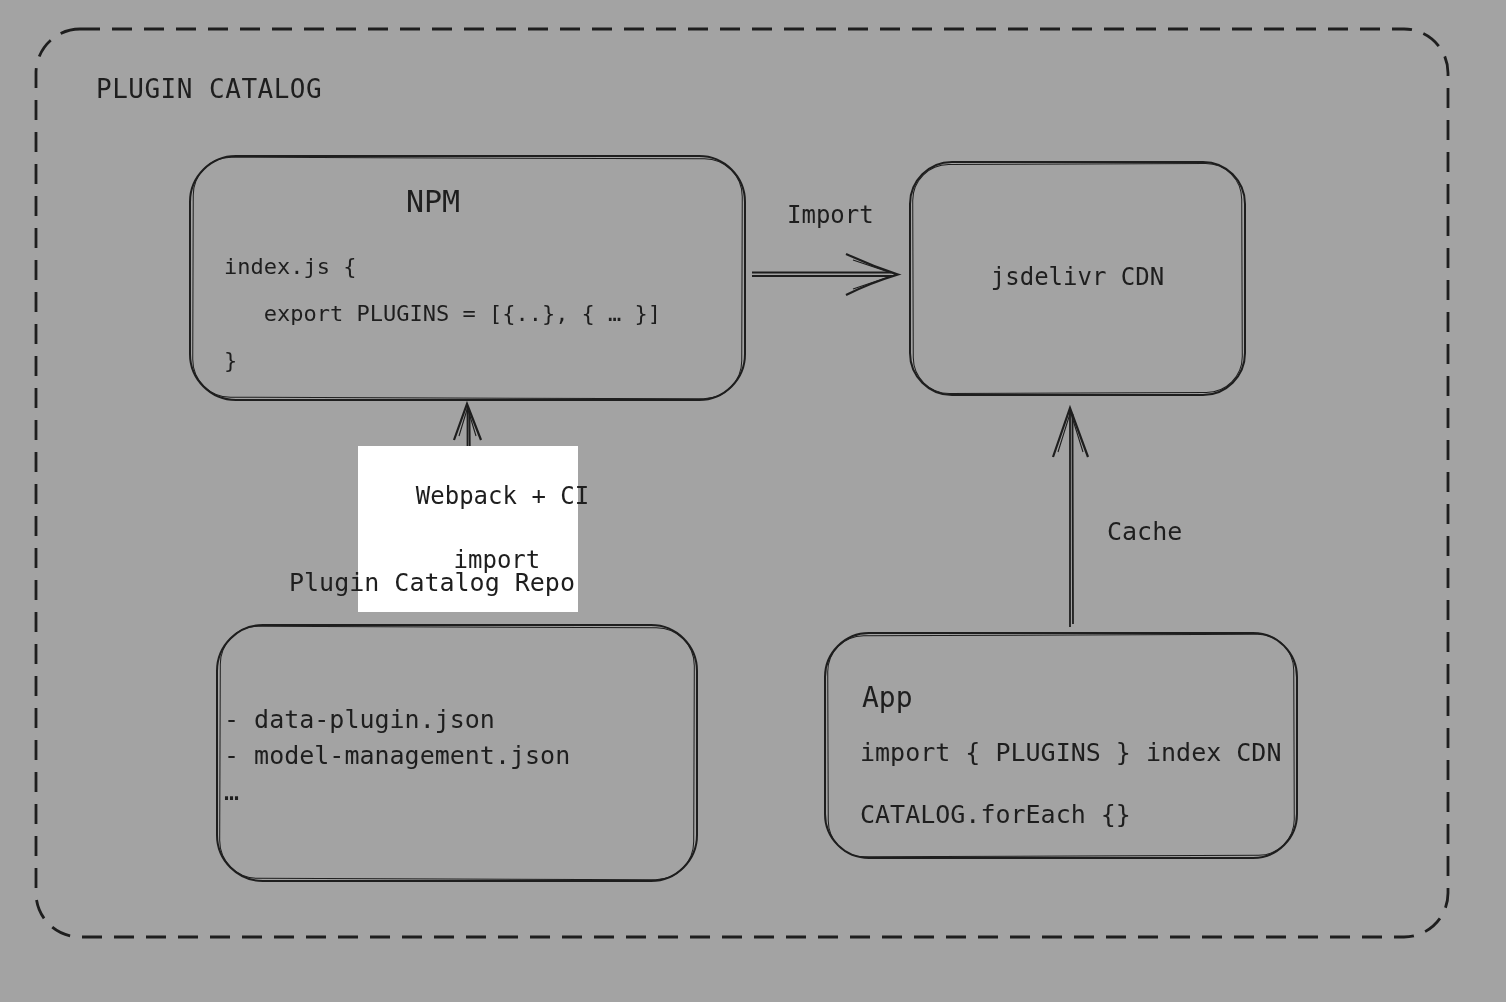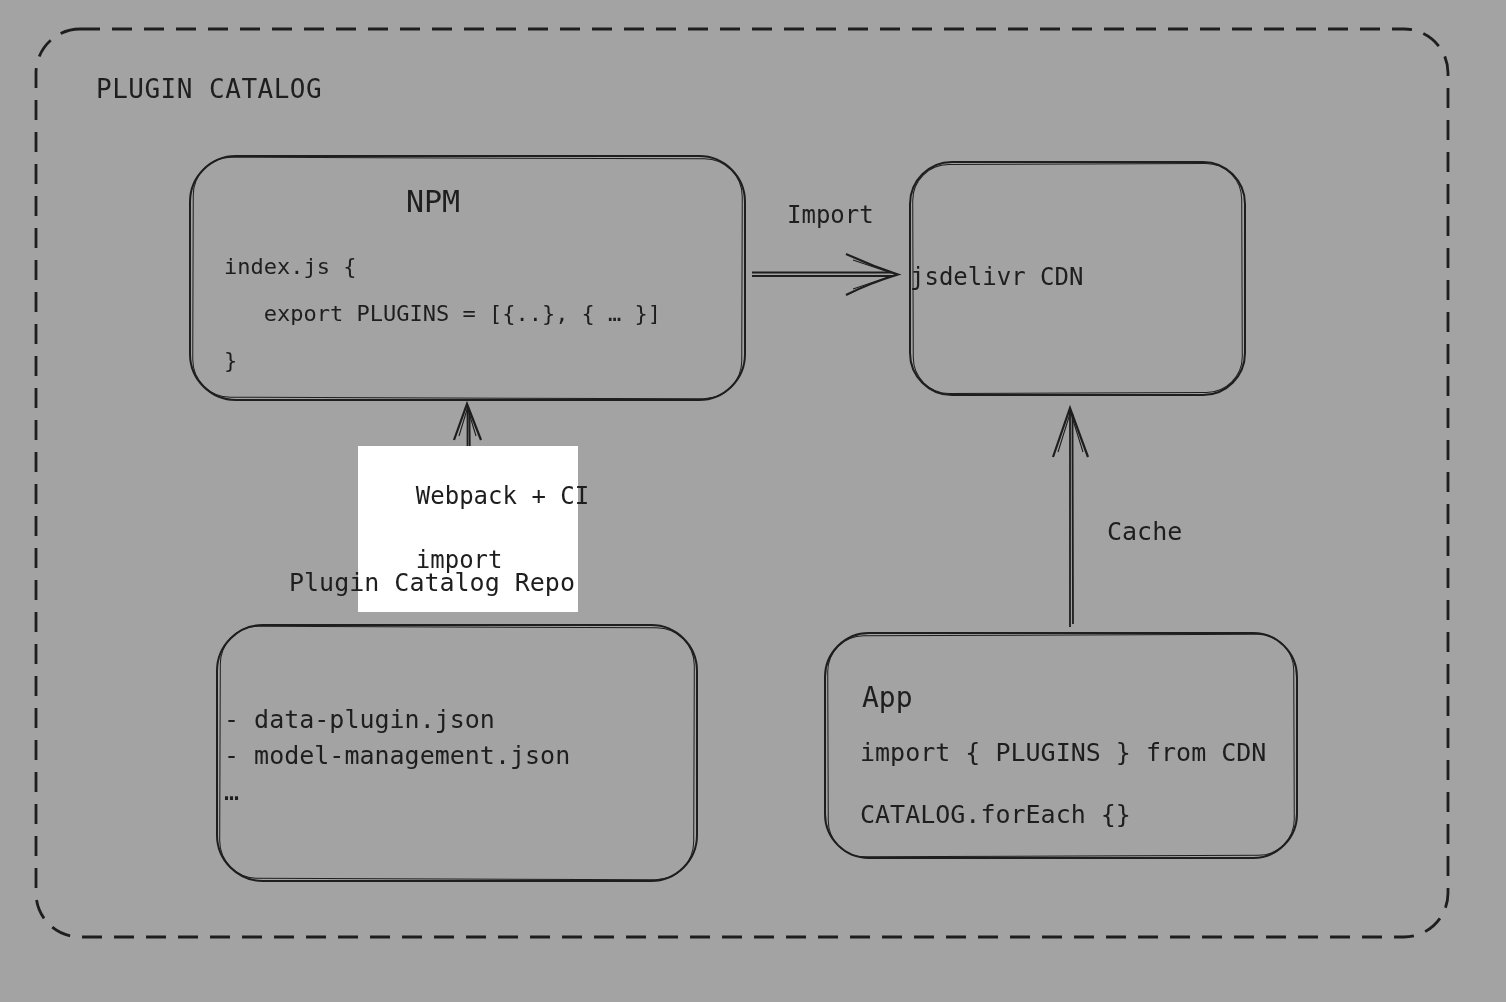--- a/index.html
+++ b/index.html
@@ -21,22 +21,22 @@
   .txt {
     position: absolute;
     white-space: pre;
     color: #1e1e1e;
     font-family: "DejaVu Sans Mono", "Liberation Mono", monospace;
   }
   .diagram-title   { left: 96px;  top: 74px;  font-size: 26px; letter-spacing: 0.5px; }
   .npm-title       { left: 406px; top: 184px; font-size: 30px; }
   .npm-code        { left: 224px; top: 243px; font-size: 22px; line-height: 47px; }
   .cache-label     { left: 787px; top: 201px; font-size: 24px; }
-  .cdn-label       { left: 910px; top: 263px; width: 335px; text-align: left; font-size: 24px; }
-  .build-label     { left: 358px; top: 446px; width: 220px; 
+  .cdn-label       { left: 910px; top: 263px; width: 335px; text-align: center; font-size: 24px; }
+  .build-label     { left: 358px; top: 446px; width: 220px; text-align: center;
                      font-size: 24px; line-height: 32px; background: #ffffff; padding: 2px 0 4px 0; }
   .repo-label      { left: 289px; top: 568px; font-size: 25px; }
   .repo-files      { left: 224px; top: 702px; font-size: 25px; line-height: 36px; }
   .app-title       { left: 862px; top: 681px; font-size: 28px; }
   .app-code-line1  { left: 860px; top: 738px; font-size: 25px; }
   .app-code-line2  { left: 860px; top: 800px; font-size: 25px; }
   .import-label    { left: 1107px; top: 517px; font-size: 25px; }
 </style>
 </head>
 <body>
@@ -93,17 +93,17 @@
     <span>Webpack + CI</span><br>
     <span>import</span>
   </div>
 
   <div class="txt repo-label">Plugin Catalog Repo</div>
   <div class="txt repo-files">- data-plugin.json
 - model-management.json
 …</div>
 
   <div class="txt app-title">App</div>
-  <div class="txt app-code-line1">import { PLUGINS } from CDN</div>
+  <div class="txt app-code-line1">import { PLUGINS } index CDN</div>
   <div class="txt app-code-line2">CATALOG.forEach {}</div>
 
   <div class="txt import-label">Cache</div>
 </div>
 
 </body></html>

